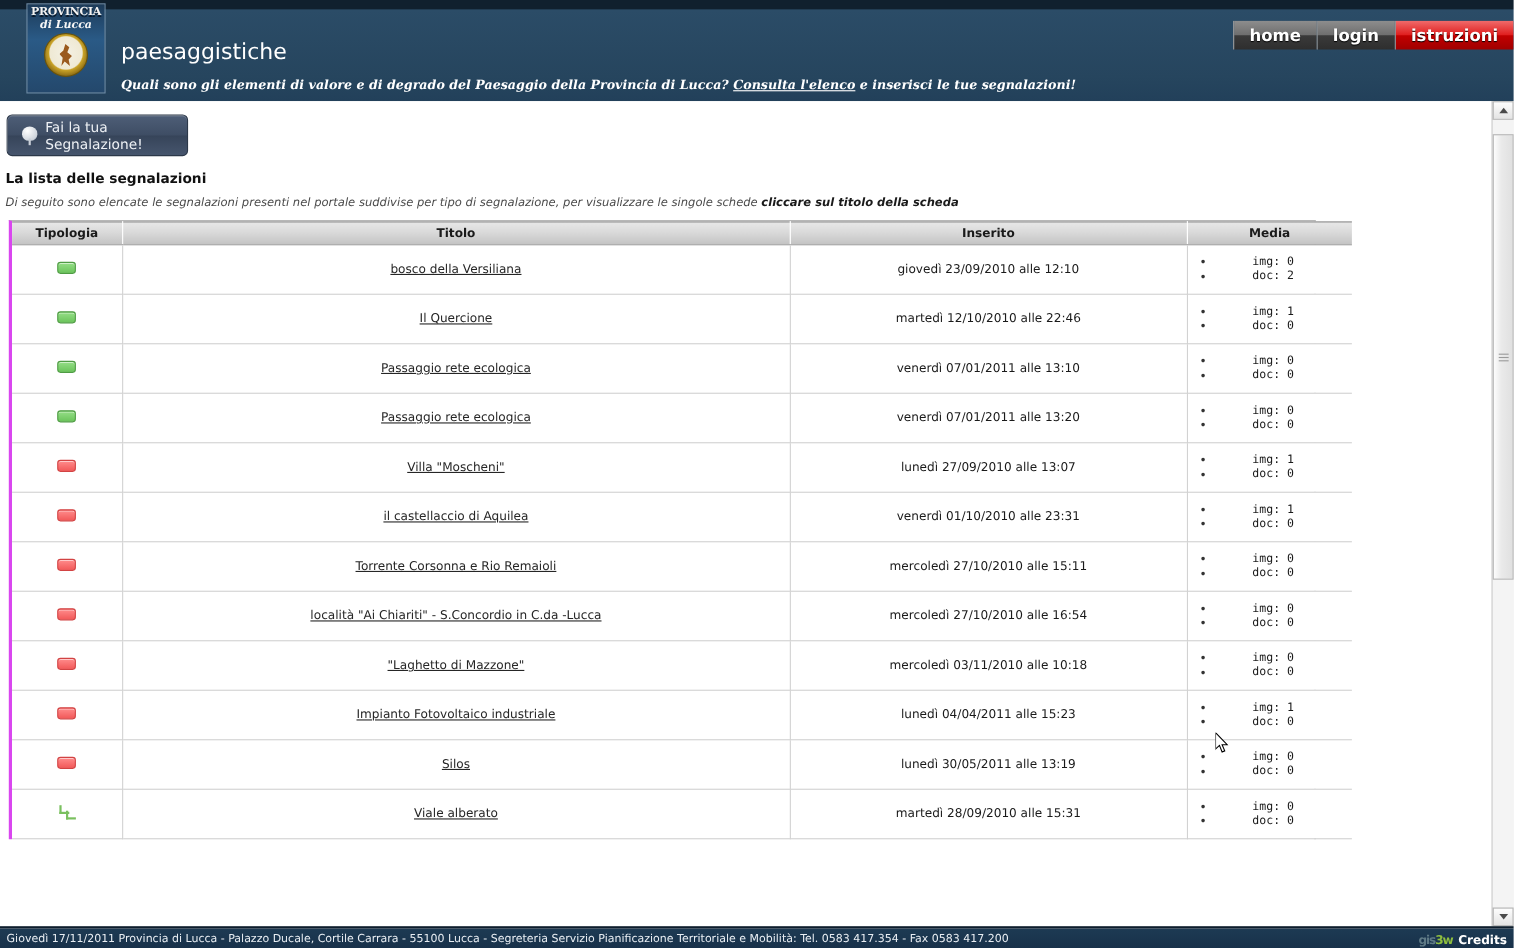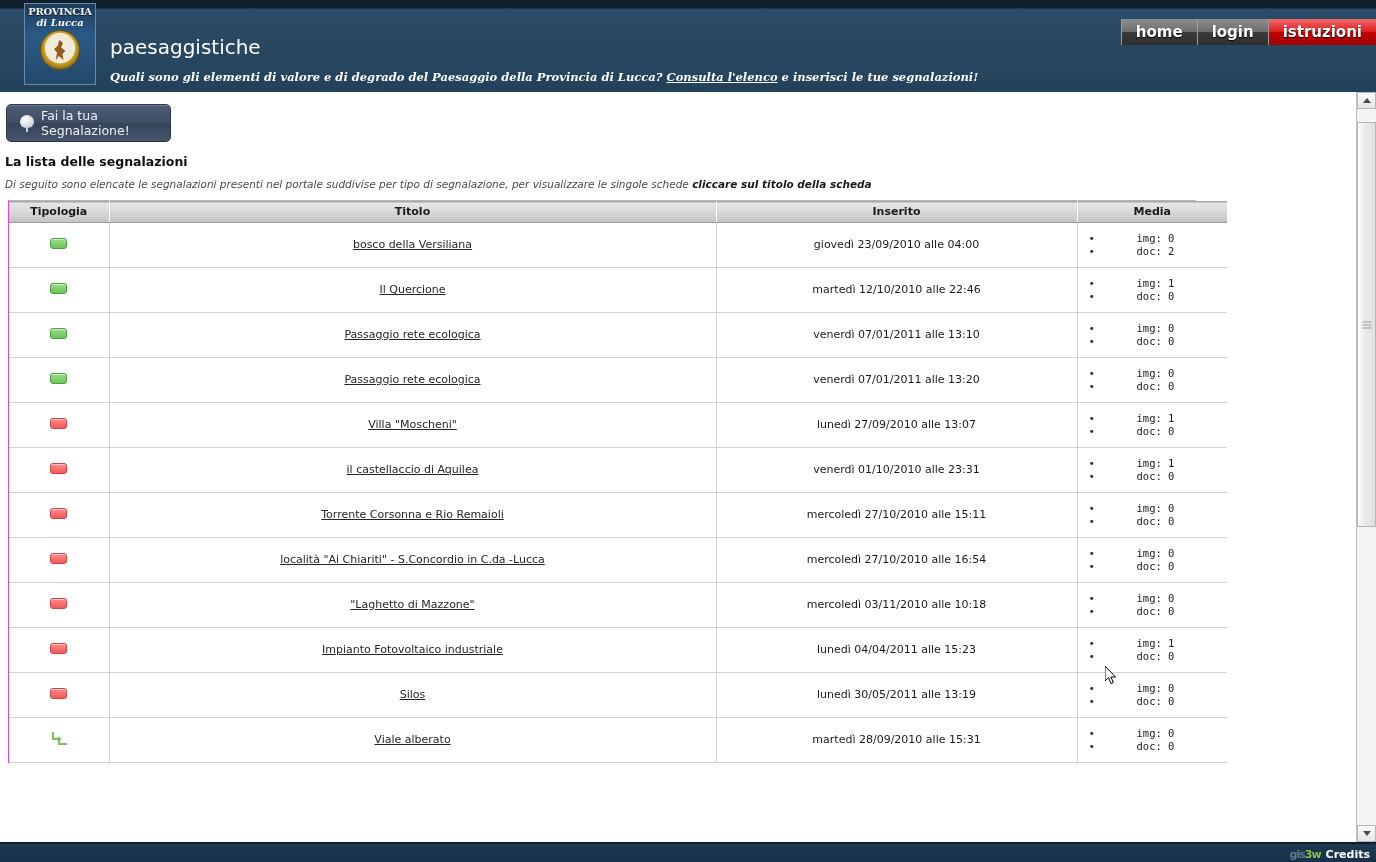--- a/index.html
+++ b/index.html
@@ -133,21 +133,21 @@
     position: absolute; left: 5px; top: 86px;
     font-size: 10.5px; color: #4a4a4a; font-style: italic;
     font-family: "DejaVu Sans", "Liberation Sans", sans-serif;
   }
   #list-desc b { color: #1a1a1a; font-style: italic; }
 
   
   #tbl-wrap {
     position: absolute; left: 8px; top: 108px;
     width: 1188px;
-    border-left: 1px solid #d946ef;
+    border-left: 3px solid #d946ef;
     border-right: 1px solid #b7b7b7;
     border-top: 1px solid #b7b7b7;
   }
   table#seg-table { border-collapse: collapse; width: 1218px; table-layout: fixed; }
   table#seg-table thead th {
     height: 21px;
     background: linear-gradient(to bottom, #a8a8a8 0px, #a8a8a8 1px, #e6e6e6 2px, #d9d9d9 50%, #c4c4c4 100%);
     border-bottom: 1px solid #9c9c9c;
     border-right: 1px solid #ffffff;
     font-size: 11px; font-weight: bold; color: #1a1a1a;
@@ -341,21 +341,21 @@
           <th class="col-tipologia">Tipologia</th>
           <th class="col-titolo">Titolo</th>
           <th class="col-inserito">Inserito</th>
           <th class="col-media">Media</th>
         </tr>
       </thead>
       <tbody id="seg-tbody">
           <tr>
             <td class="col-tipologia"><span class="icon-poly"></span></td>
             <td class="col-titolo"><a class="title-link" href="#">bosco della Versiliana</a></td>
-            <td class="col-inserito">giovedì 23/09/2010 alle 04:00</td>
+            <td class="col-inserito">giovedì 23/09/2010 alle 12:10</td>
             <td class="col-media">
               <div class="media-cell-inner">
                 <ul class="media-bullets">
                   <li></li>
                   <li></li>
                 </ul>
                 <div class="media-vals">
                   <div>img: 0</div>
                   <div>doc: 2</div>
                 </div>
@@ -572,17 +572,18 @@
           <i></i>
         </span>
     </div>
   </div>
   <div class="sb-btn down">
       <span class="sb-arrow"></span>
     </div>
 </div>
 
 <div id="footer">
+  <div id="footer-text">Giovedì 17/11/2011 Provincia di Lucca - Palazzo Ducale, Cortile Carrara - 55100 Lucca - Segreteria Servizio Pianificazione Territoriale e Mobilità: Tel. 0583 417.354 - Fax 0583 417.200</div>
   <div id="credits-box">
     <span id="gis3w"><span class="dim">gis</span><span>3w</span></span>
     <span id="credits-label">Credits</span>
   </div>
 </div>
 
 </body></html>

